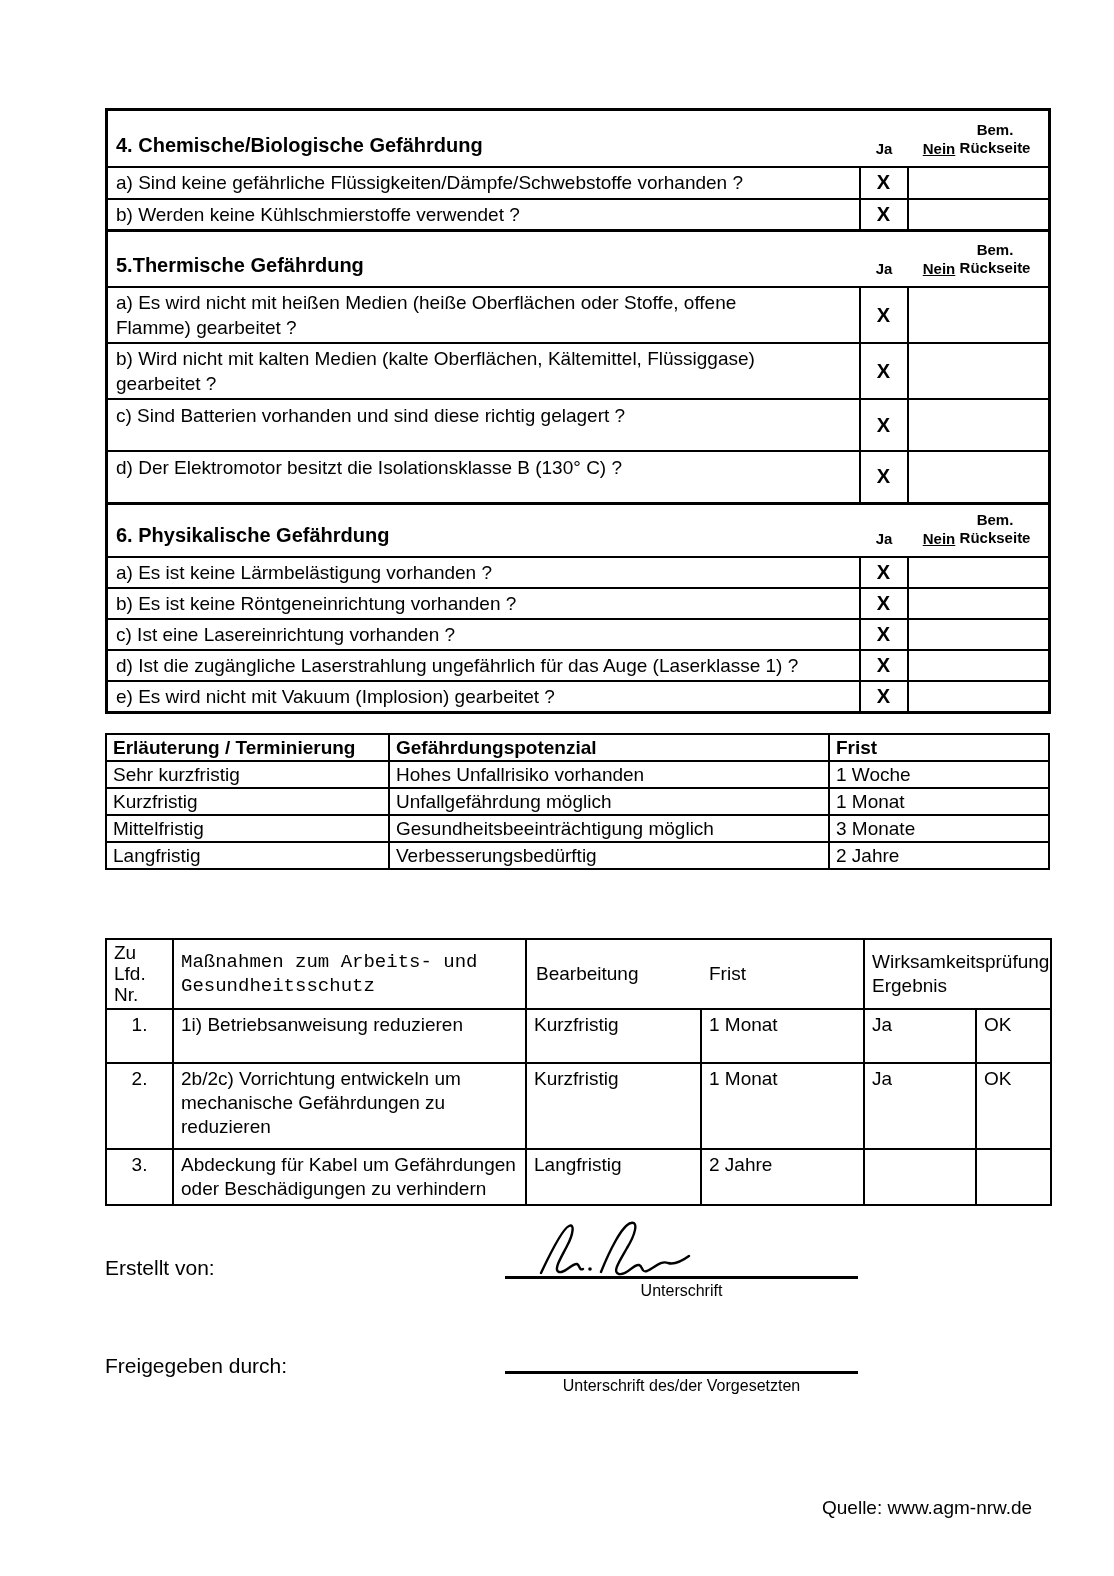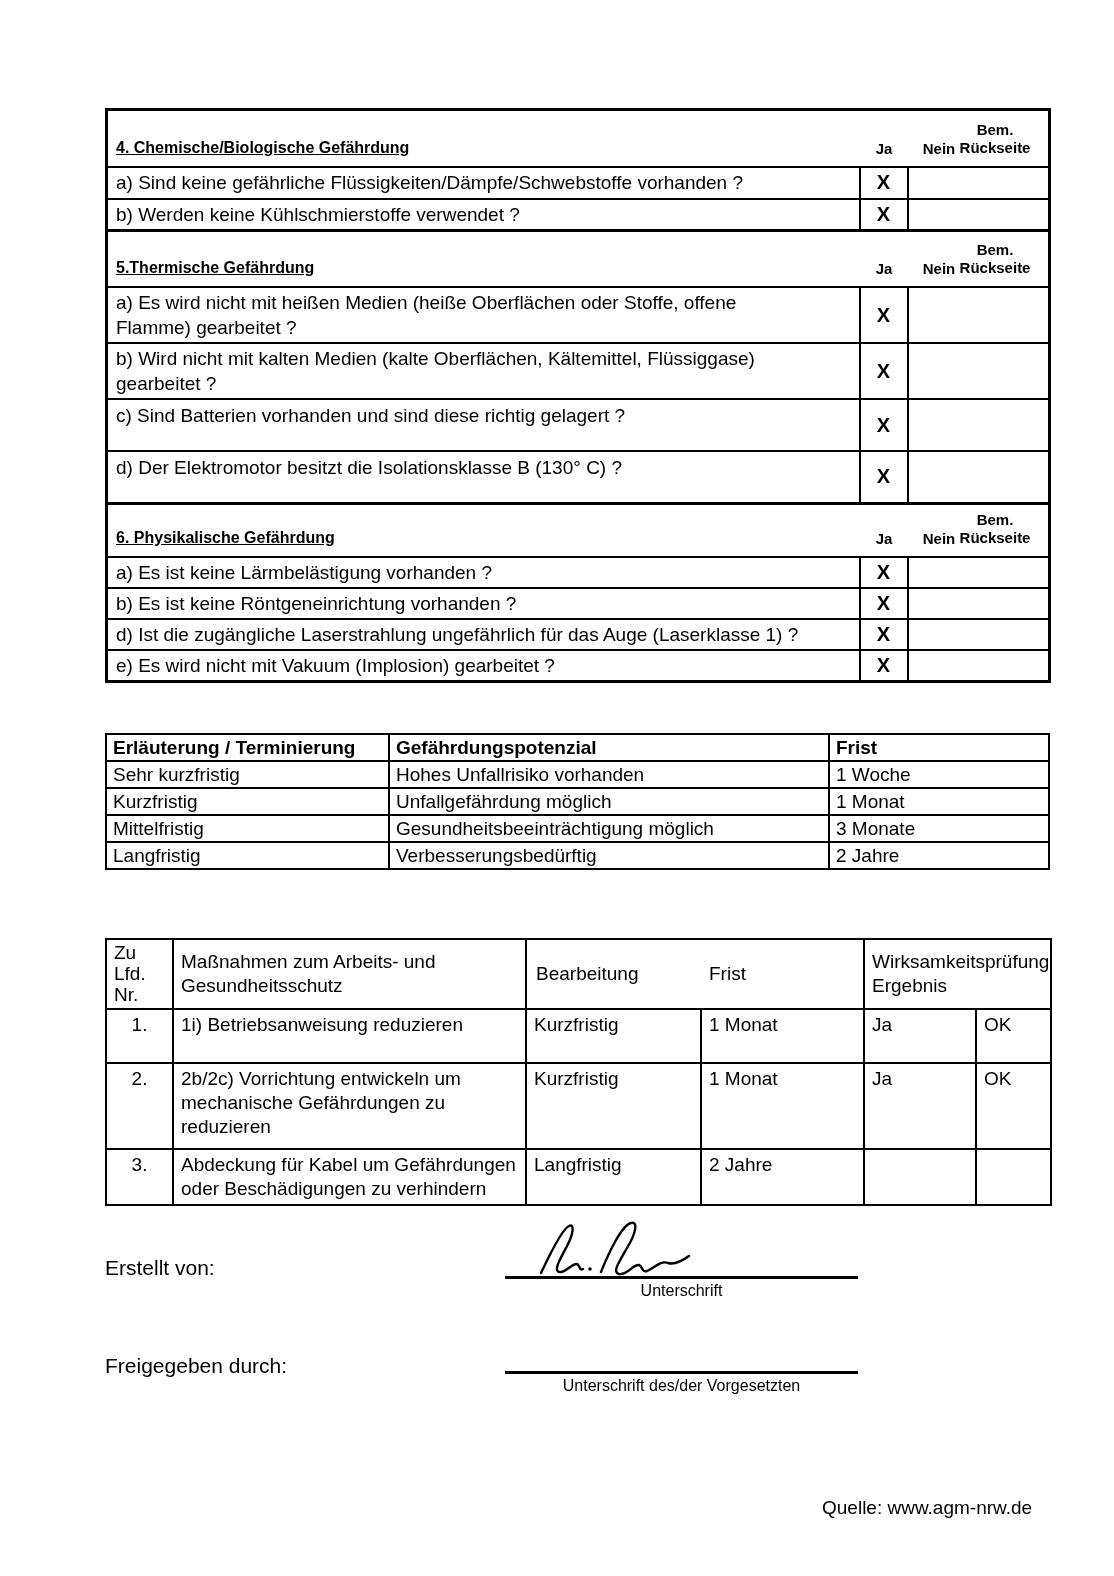--- a/index.html
+++ b/index.html
@@ -10,42 +10,42 @@
   }
   table { border-collapse:collapse; table-layout:fixed; }
 
   
   #hazard { position:absolute; left:105px; top:108px; width:943px; border:3px solid #000; }
   #hazard td { border:2px solid #000; overflow:hidden; }
   #hazard td.sec-cell {
     border-left:none; border-right:none; border-top:3px solid #000;
     position:relative; vertical-align:bottom; padding:0 0 9px 8px;
   }
-  .sec-title { font-size:16px; font-weight:bold;text-decoration:underline; }
+  .sec-title { font-size:20px; font-weight:bold; }
   .hdr-ja,.hdr-nein { position:absolute; bottom:9px; font-weight:bold; font-size:15px; text-align:center; }
   .hdr-ja   { left:750px; width:52px; }
-  .hdr-nein { left:802px; width:58px; }
+  .hdr-nein { left:802px; width:58px;text-decoration:underline; }
   .hdr-bem  { position:absolute; bottom:9px; right:2px; width:102px; text-align:center;
               font-weight:bold; font-size:15px; line-height:18px; }
   .hdr-bem span { display:block; }
   #hazard td.q { font-size:19px; line-height:25px; padding:2px 6px 2px 8px; vertical-align:middle; }
   #hazard tr.vtop td.q { vertical-align:top; padding-top:3px; }
   #hazard td.x { text-align:center; font-weight:bold; font-size:20px; vertical-align:middle; padding:0; }
   .narrow { display:inline-block; max-width:700px; }
 
   
   #legend { position:absolute; left:105px; top:733px; width:943px; border:2px solid #000; }
   #legend td { border:2px solid #000; height:25px; padding:0 6px; font-size:19px; vertical-align:middle; }
   #legend tr.h td { font-weight:bold; }
 
   
   #measures { position:absolute; left:105px; top:938px; width:945px; border:2px solid #000; }
   #measures td { border:2px solid #000; font-size:19px; line-height:24px; padding:3px 7px; vertical-align:top; }
   #measures td.nrh { line-height:21px; padding-top:2px; }
-  #measures td.mmh { vertical-align:middle; }
+  #measures td.mmh { vertical-align:middle;font-family:Liberation Mono, monospace; }
   #measures td.bfh { position:relative; vertical-align:middle; padding:0; }
   #measures td.bfh .bearb { position:absolute; left:9px;  top:50%; transform:translateY(-50%); }
   #measures td.bfh .frist { position:absolute; left:182px; top:50%; transform:translateY(-50%); }
   #measures td.wkh { vertical-align:middle; }
   #measures td.wkh span { display:block; }
   #measures td.nr { text-align:center; padding-left:0; padding-right:0; }
   #measures td.nrh span { display:block; }
 
   
   .sig-label   { position:absolute; left:105px; font-size:21px; }
@@ -132,20 +132,25 @@
           </span>
         </td>
       </tr>
       <tr style="height:31px">
         <td class="q">a) Es ist keine Lärmbelästigung vorhanden ?</td>
         <td class="x">X</td>
         <td></td>
       </tr>
       <tr style="height:30px">
         <td class="q">b) Es ist keine Röntgeneinrichtung vorhanden ?</td>
+        <td class="x">X</td>
+        <td></td>
+      </tr>
+      <tr style="height:30px">
+        <td class="q">c) Ist eine Lasereinrichtung vorhanden ?</td>
         <td class="x">X</td>
         <td></td>
       </tr>
       <tr style="height:31px">
         <td class="q">d) Ist die zugängliche Laserstrahlung ungefährlich für das Auge (Laserklasse 1) ?</td>
         <td class="x">X</td>
         <td></td>
       </tr>
       <tr style="height:31px">
         <td class="q">e) Es wird nicht mit Vakuum (Implosion) gearbeitet ?</td>

